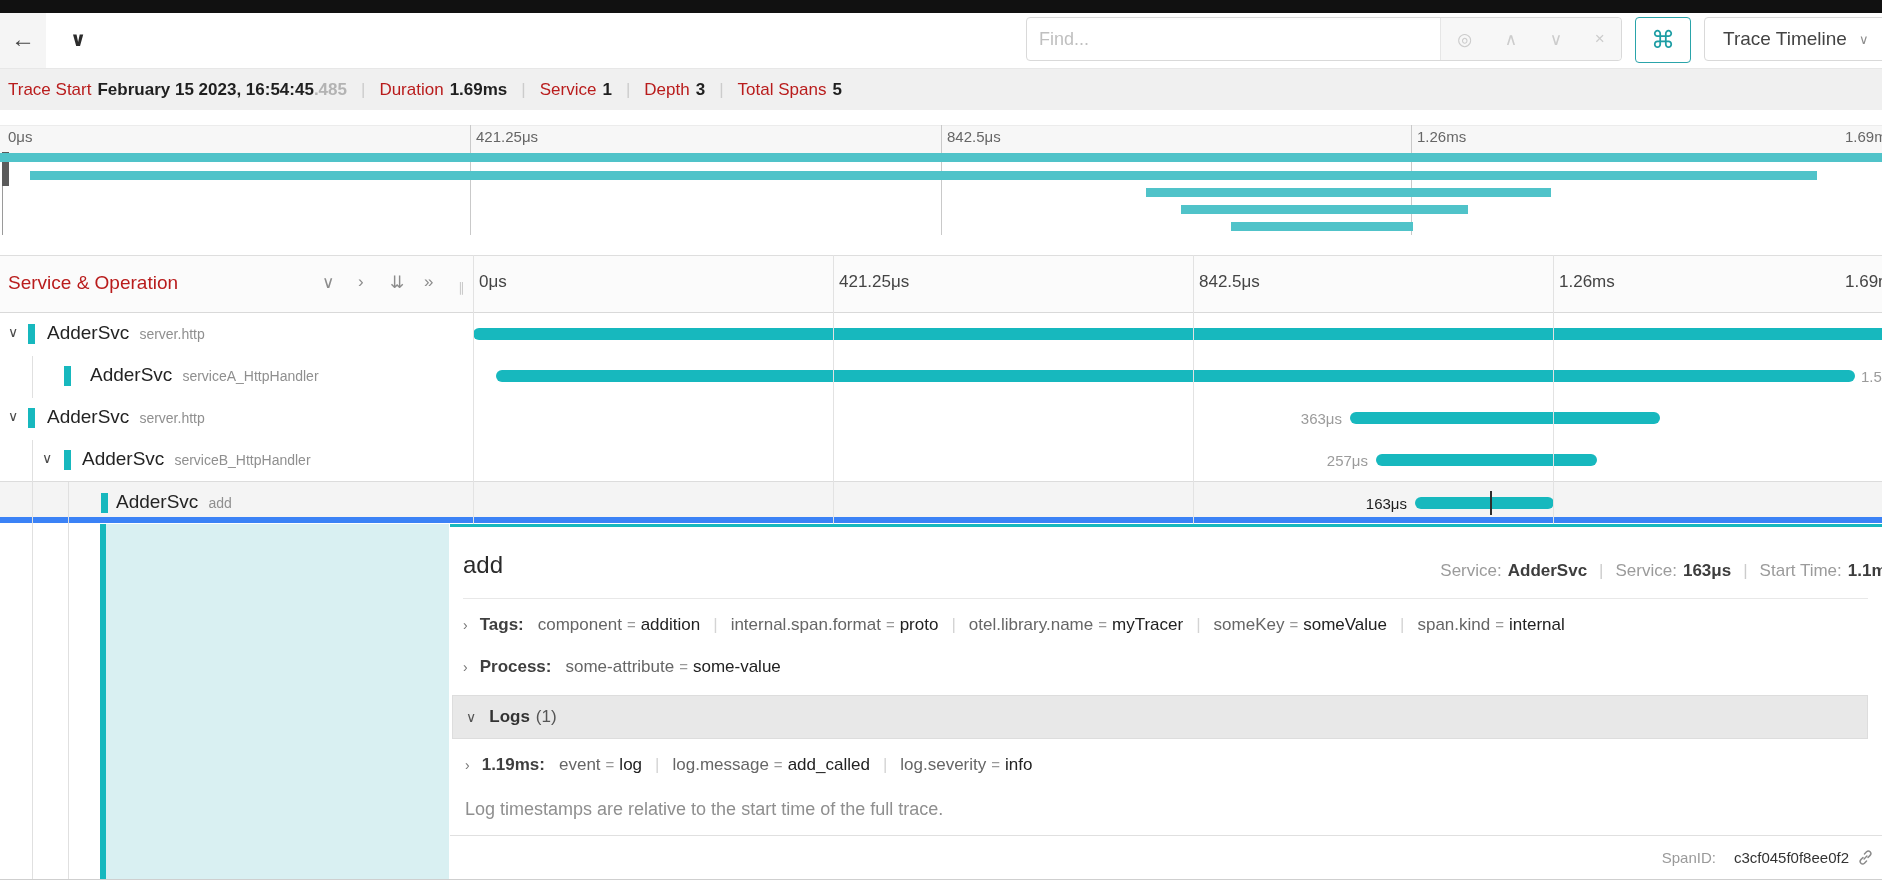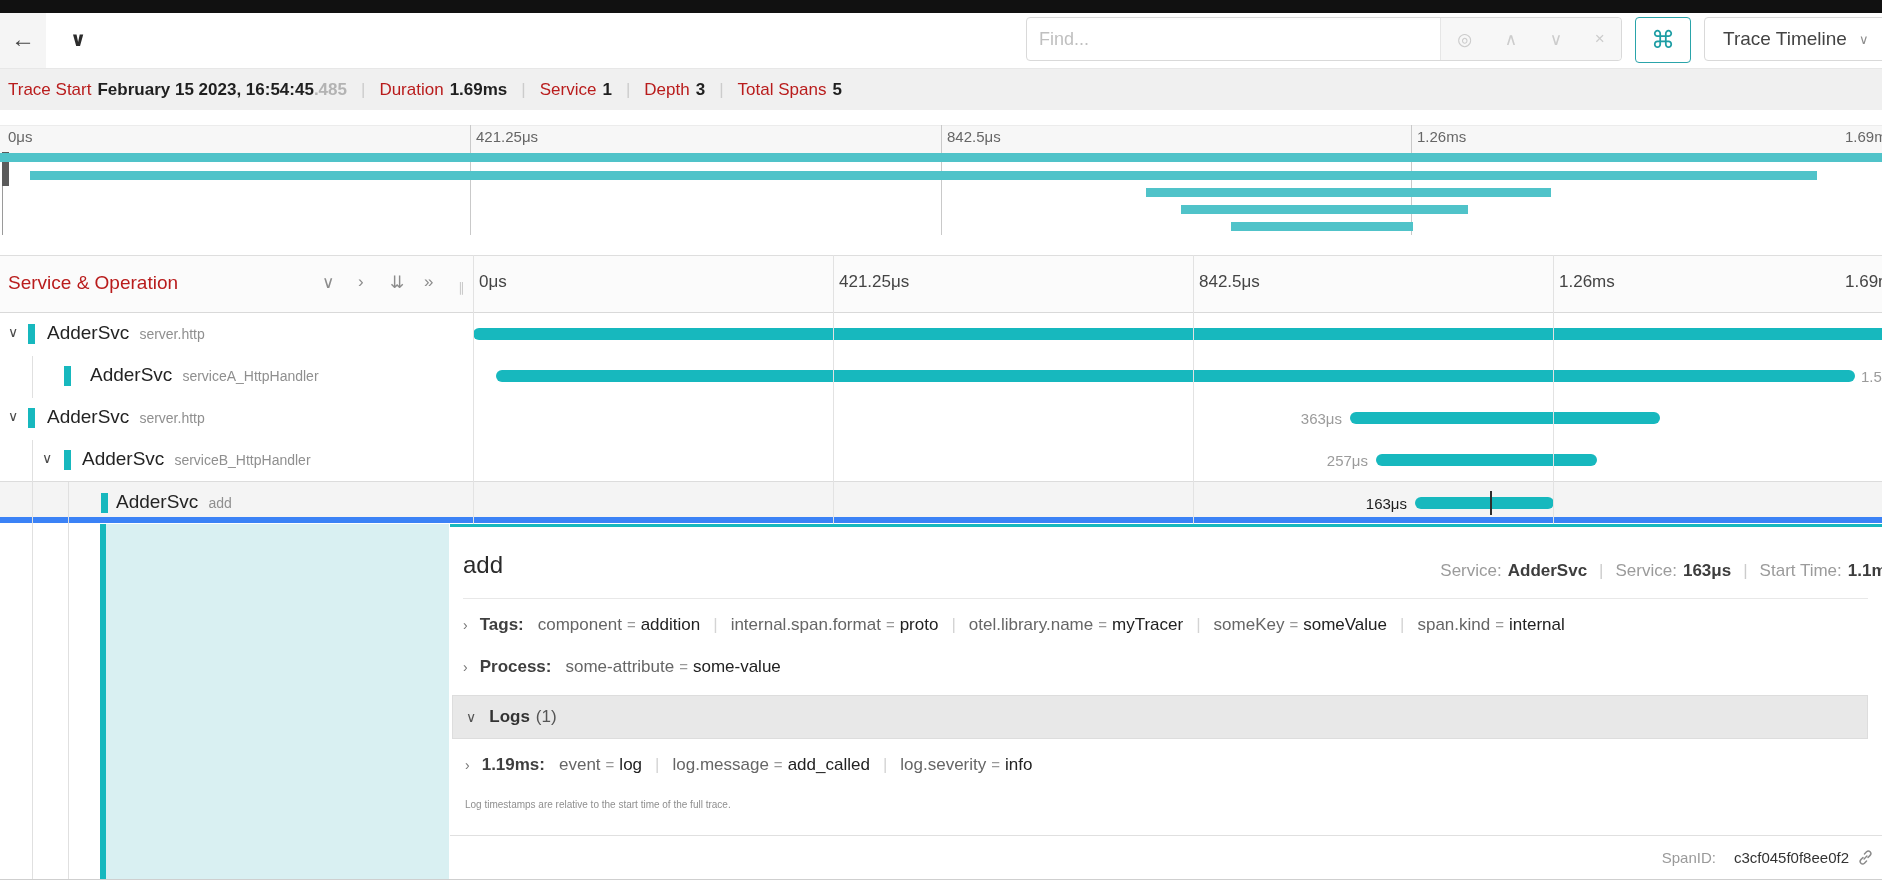--- a/index.html
+++ b/index.html
@@ -71,21 +71,21 @@
   .kv-row .chev{color:#777;font-size:14px;margin-right:12px;cursor:pointer;}
   .kv-row .sect{font-weight:bold;color:#3f3f3f;margin-right:14px;}
   .kv-row .k{color:#666;}
   .kv-row .eq{color:#9a9a9a;margin:0 5px;font-size:15px;}
   .kv-row .v{color:#222;font-weight:500;}
   .kv-row .psep{color:#d4d4d4;margin:0 13px;}
   #logs-header{position:absolute;left:2px;top:168px;width:1416px;height:44px;background:#e8e8e8;border:1px solid #ddd;box-sizing:border-box;display:flex;align-items:center;padding-left:13px;font-size:17px;cursor:pointer;}
   #logs-header .chev{color:#555;font-size:14px;margin-right:13px;}
   #logs-header .sect{font-weight:bold;color:#333;margin-right:6px;}
   #logs-header .cnt{color:#555;}
-  #log-note{position:absolute;left:15px;top:272px;font-size:10px;color:#8f8f8f;}
+  #log-note{position:absolute;left:15px;top:272px;font-size:18px;color:#8f8f8f;}
   #footer-divider{position:absolute;left:0px;top:308px;width:1432px;height:1px;background:#e0e0e0;}
   #spanid-row{position:absolute;right:8px;top:322px;font-size:15px;white-space:nowrap;display:flex;align-items:center;}
   #spanid-row .lbl{color:#9a9a9a;margin-right:18px;}
   #spanid-row .val{color:#333;}
   #spanid-row svg{margin-left:8px;}
   #bottom-border{left:0;top:879px;width:1882px;height:1px;background:#cfcfcf;}
 </style>
 </head>
 <body>
 

